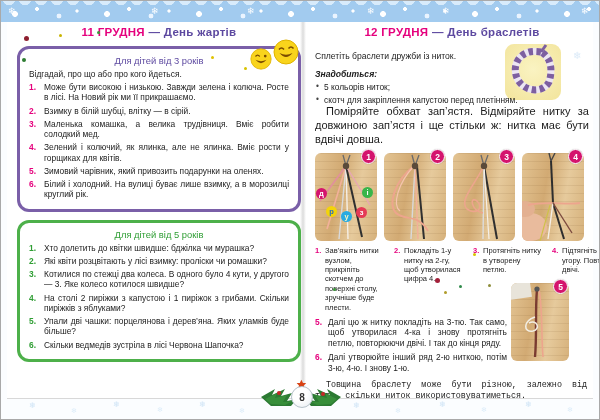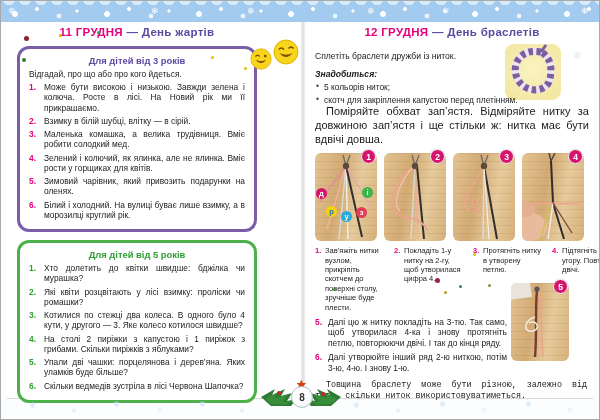--- a/index.html
+++ b/index.html
@@ -19,34 +19,34 @@
         radial-gradient(circle 1.3px at 76px 10px,#ffffff 1.3px,transparent 1.9px);
       background-size:92px 21px;background-repeat:repeat-x;}
   .banner .sf{position:absolute;color:#fff;font-size:9px;line-height:1;top:6px;}
 
   
   .pages-bg{position:absolute;left:6px;top:21px;width:586px;height:376px;background:#ffffff;}
   .gutter{position:absolute;left:299px;top:21px;width:6px;height:376px;
       background:linear-gradient(90deg,transparent,#dcdcdc 50%,transparent);}
   .pages-bottom-line{position:absolute;left:6px;top:397px;width:586px;height:1px;background:#d8d8d8;}
 
-  .page-l{position:absolute;left:16px;top:25px;width:240px;}
+  .page-l{position:absolute;left:16px;top:25px;width:284px;}
   .page-r{position:absolute;left:314px;top:25px;width:274px;}
 
   .page-title{text-align:center;font-weight:bold;font-size:11.5px;letter-spacing:.3px;}
   .t-date{color:#e5007d;} .t-dash{color:#5d49a0;} .t-name{color:#5d49a0;}
 
   .intro-line{margin-top:13px;font-size:8.6px;padding-left:12px;position:relative;}
   .mini-dot{position:absolute;left:0;top:3px;width:4px;height:4px;border-radius:50%;background:#2e7d32;}
 
   
   .rbox{border-radius:12px;background:#fff;margin-top:8px;padding:4px 9px 6px 9px;}
   .rbox.purple{border:3px solid #7a5fa8;}
   .rbox.green{border:3px solid #4db04a;}
-  .rbox-head{text-align:center;font-weight:bold;font-size:9.4px;margin:2px 0 3px 0;}
+  .rbox-head{text-align:center;font-weight:normal;font-size:9.4px;margin:2px 0 3px 0;}
   .rbox.purple .rbox-head{color:#5d49a0;}
   .rbox.green .rbox-head{color:#2f9e34;}
   .rbox-lead{font-size:8.4px;margin-bottom:2px;}
   .ritem{font-size:8.4px;line-height:1.22;text-align:justify;padding-left:15px;margin:3px 0;}
   .rnum{display:inline-block;width:15px;margin-left:-15px;font-weight:bold;}
   .rbox.purple .rnum{color:#e5007d;}
   .rbox.green .rnum{color:#2f9e34;}
 
   
   .smiley{position:absolute;}

